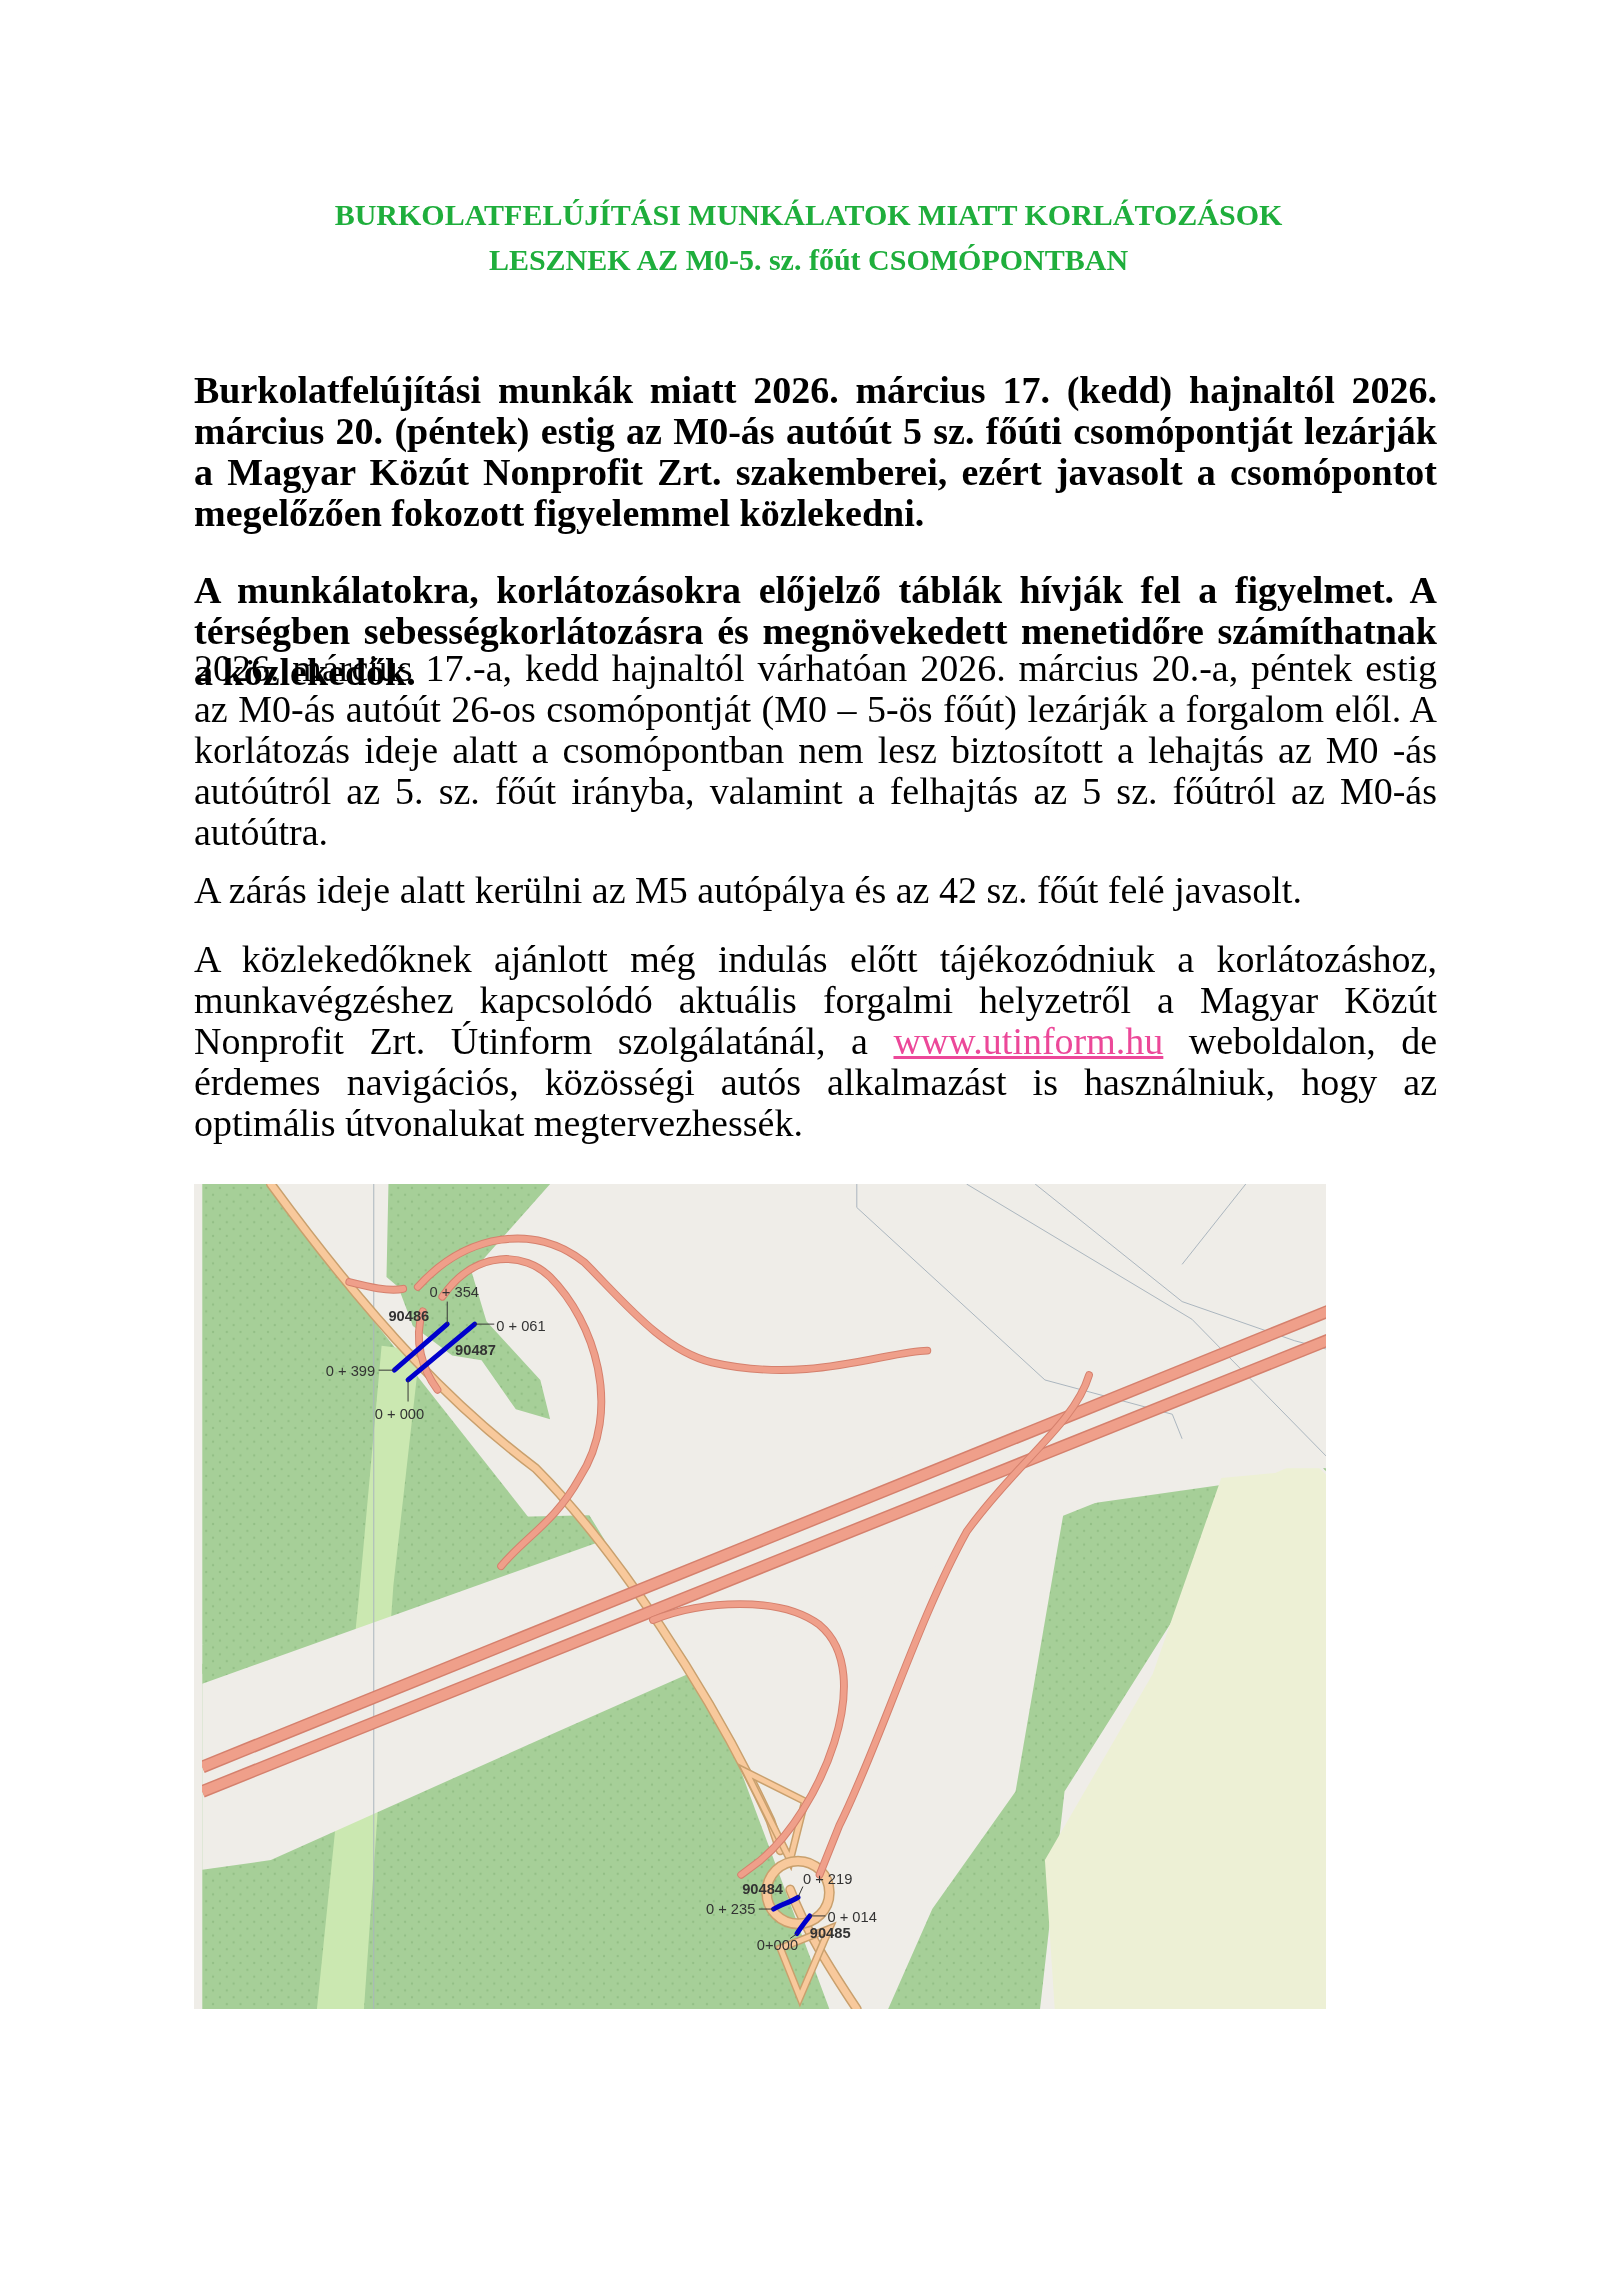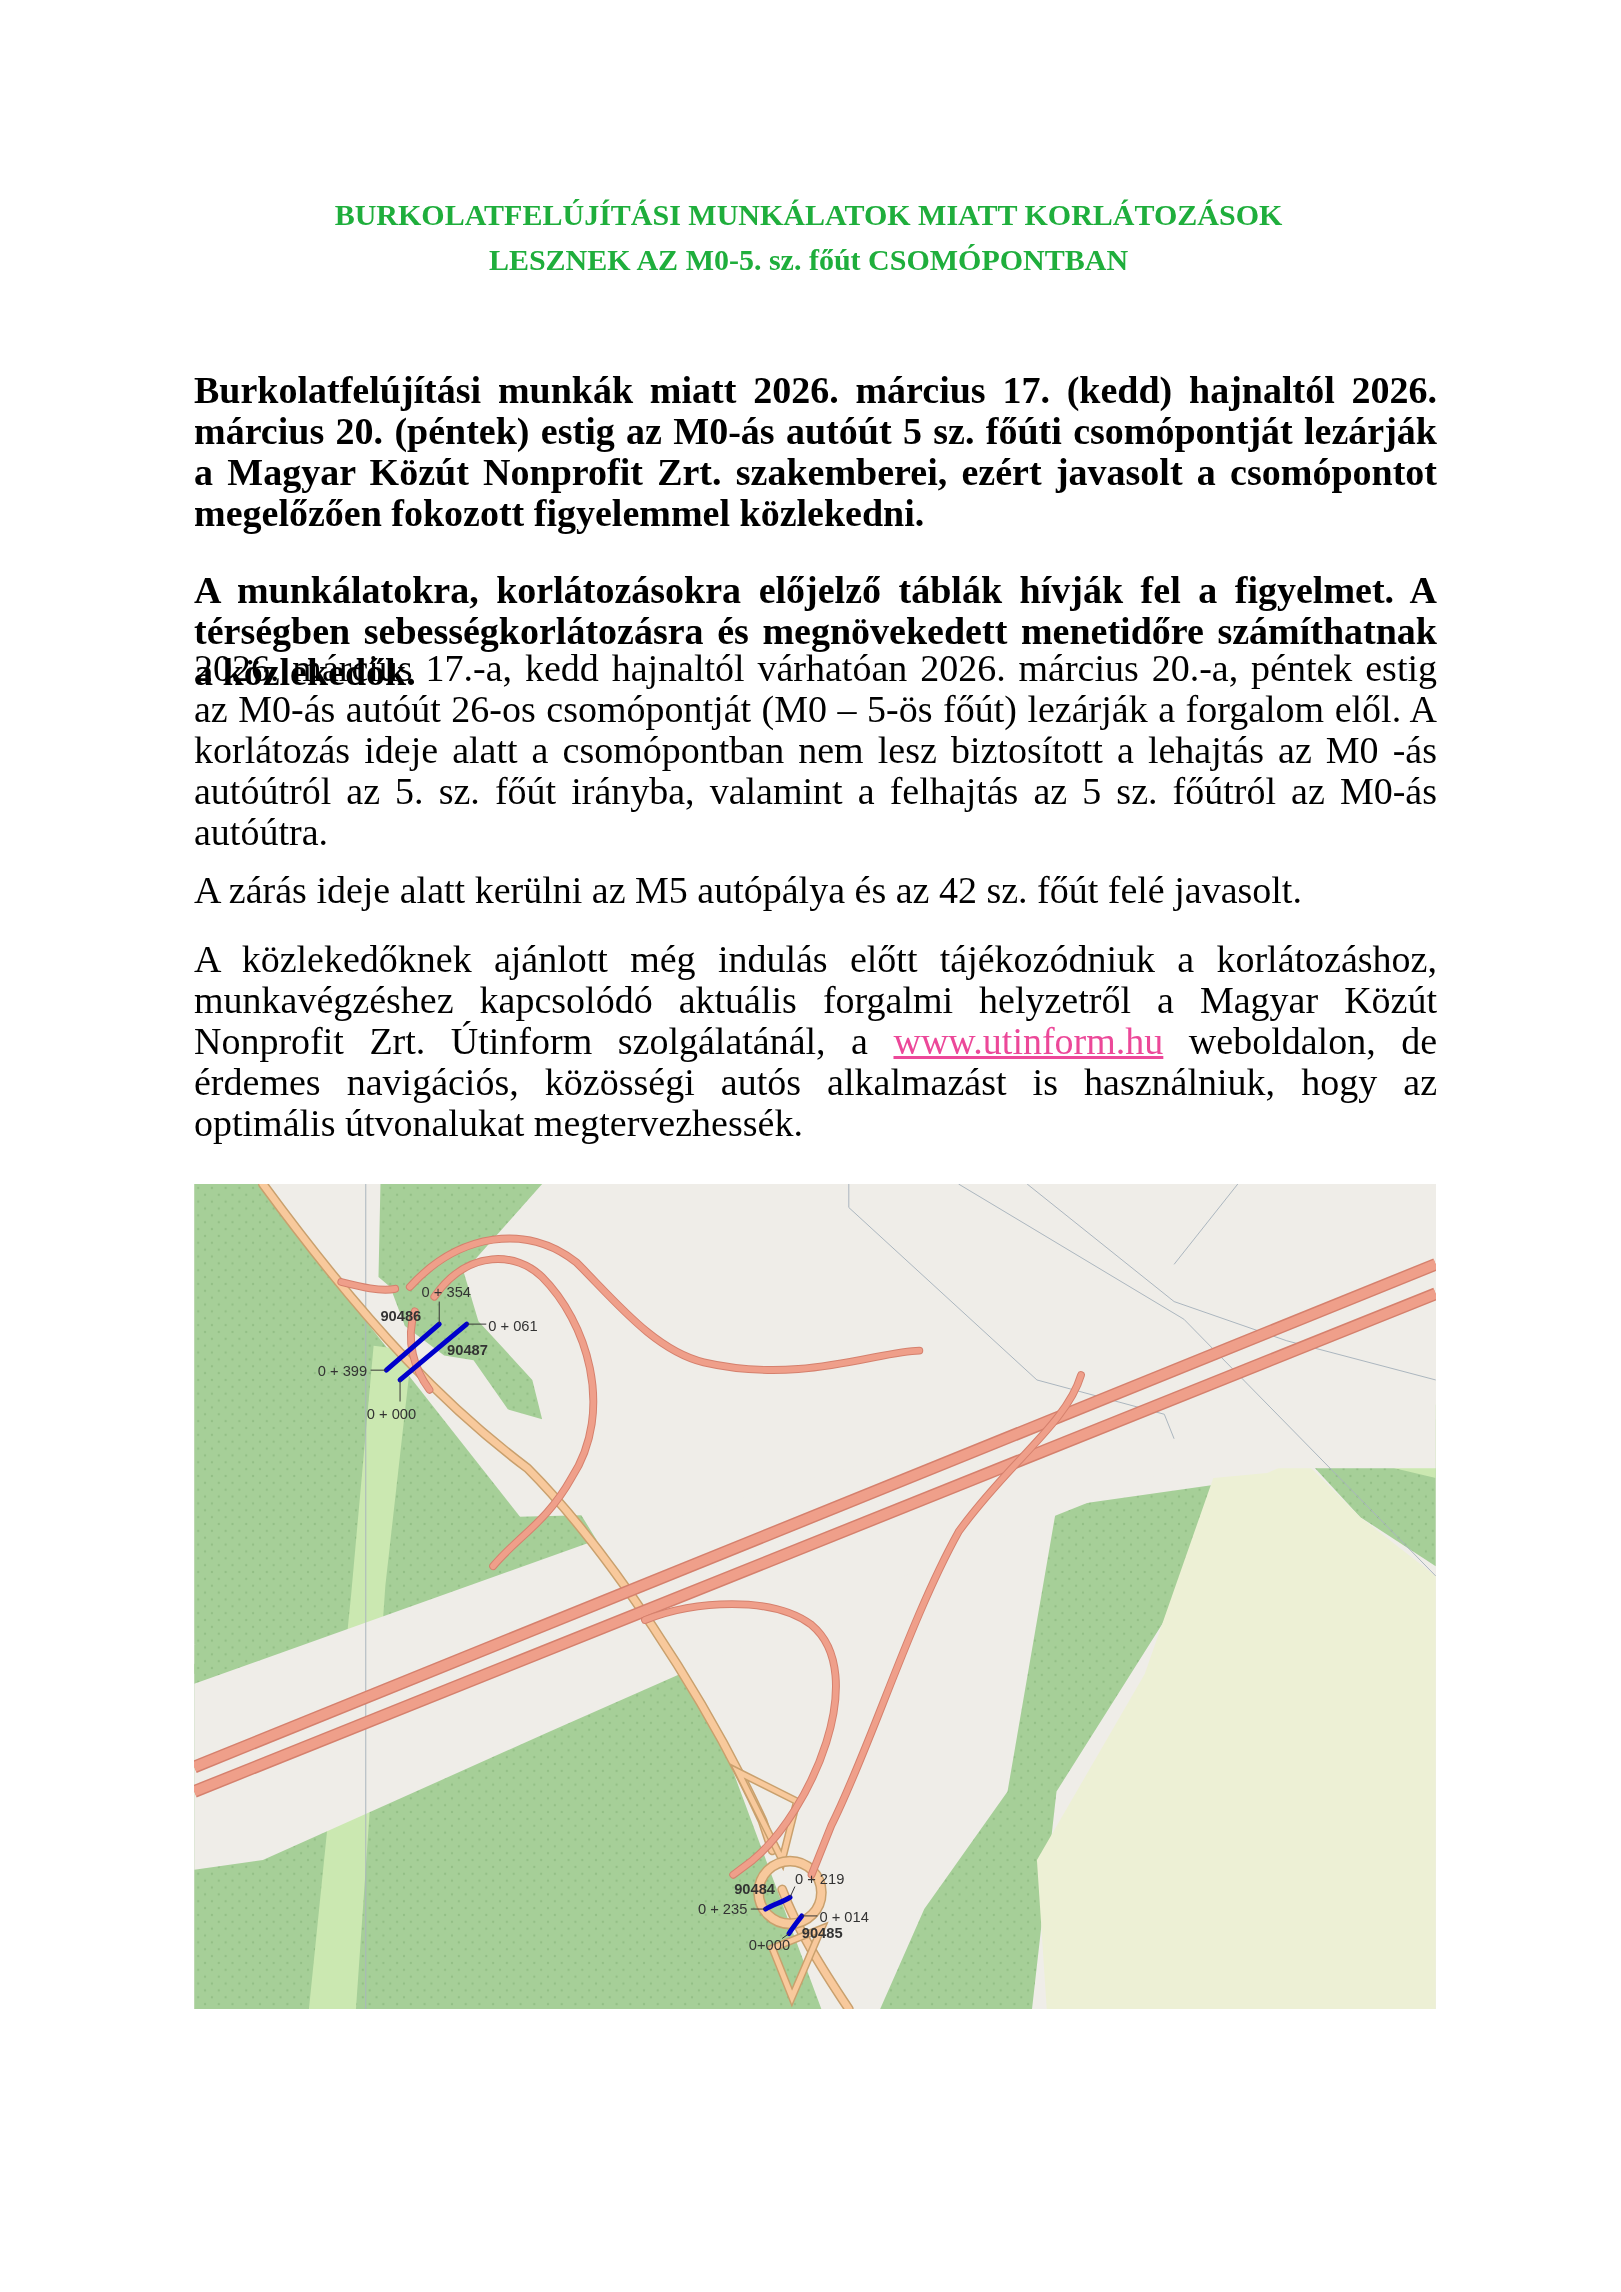--- a/index.html
+++ b/index.html
@@ -16,21 +16,21 @@
     text-align: justify; margin: 0;
   }
   .bold { font-weight: bold; }
   .last-left { text-align-last: left; }
   .p1 { top: 370px; }
   .p2 { top: 570px; }
   .p3 { top: 648px; }
   .p4 { top: 870px; }
   .p5 { top: 939px; }
   a.link { color: #ec4899; text-decoration: underline; }
-  .map { position: absolute; left: 194px; top: 1184px; width: 1242px; height: 825px; overflow: hidden; background: #efede8; }
+  .map { position: absolute; left: 194px; top: 1184px; width: 1124px; height: 825px; overflow: hidden; background: #efede8; padding-left: 8px; }
   .map svg { display: block; }
   .map-label { font-family: "Liberation Sans", sans-serif; font-size: 15px; fill: #333; }
   .map-label-bold { font-family: "Liberation Sans", sans-serif; font-size: 15px; font-weight: bold; fill: #333; }
 </style>
 </head>
 <body>
 
 <div class="page">
 
   <div class="title">

